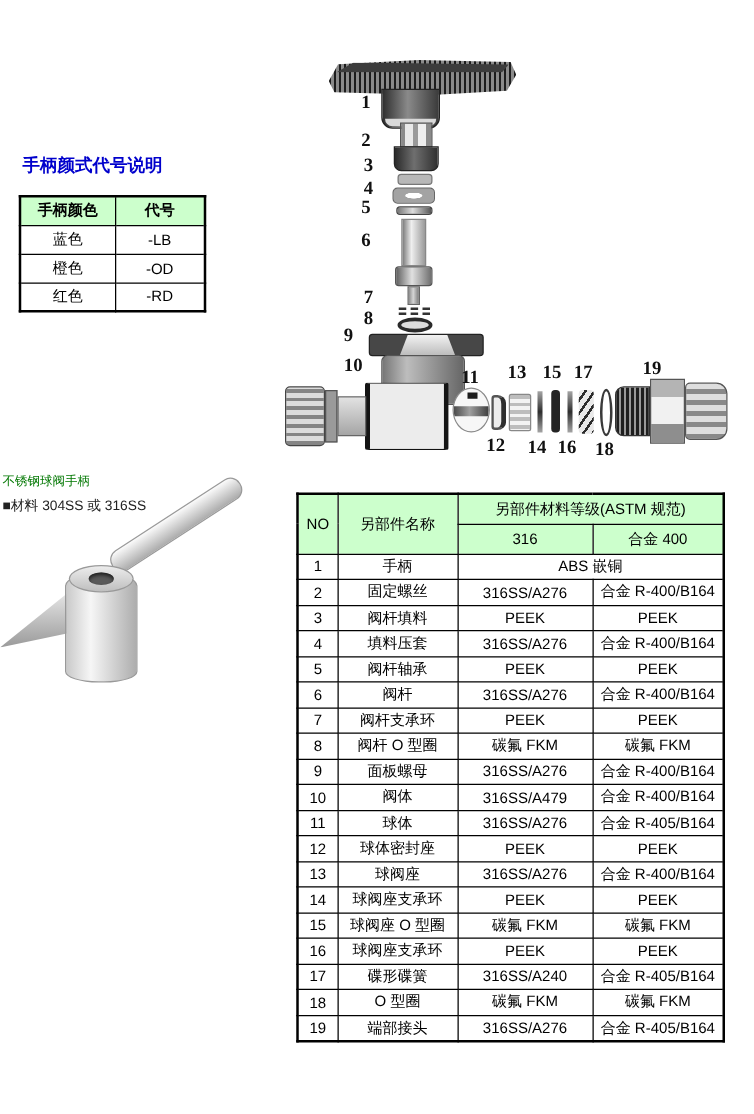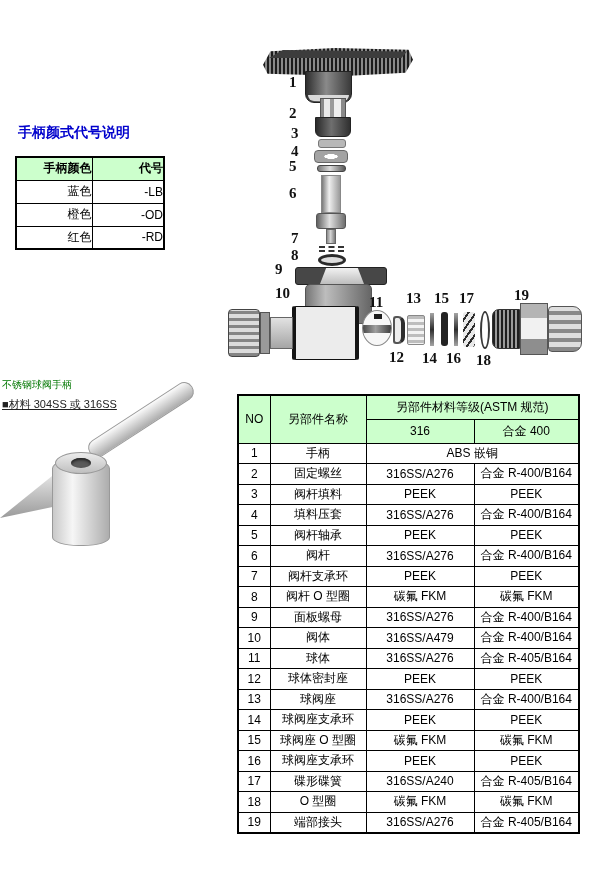--- a/index.html
+++ b/index.html
@@ -20,21 +20,21 @@
   .h-structure { top:31px; font-size:13px; }
   .h-handlecode { top:124px; font-size:14px; }
 
   
   .color-table {
     position:absolute; left:15px; top:156px; width:148px;
     border-collapse:collapse; table-layout:fixed; font-size:12px;
     border:2px solid #000;
   }
   .color-table th, .color-table td {
-    border:1px solid #000; text-align:right; height:23px; padding:0;
+    border:1px solid #000; text-align:center; height:23px; padding:0;
   }
   .color-table th { background:#ccffcc; font-weight:bold; }
   .color-table col.c1 { width:76px; }
   .color-table col.c2 { width:72px; }
 
   
   .parts-table {
     position:absolute; left:237px; top:394px; width:341px;
     border-collapse:collapse; table-layout:fixed; font-size:12px;
     border:2px solid #000;
@@ -139,21 +139,21 @@
     background:linear-gradient(180deg,#b4b4b4 0 28%,#f1f1f1 28% 70%,#8e8e8e 70%);
     border:1px solid #555; }
   .p19-nut { left:323px; top:261px; width:34px; height:46px;
     background:repeating-linear-gradient(0deg,#898989 0 4px,#dedede 4px 9px);
     border:1px solid #555; border-radius:4px 9px 9px 4px; }
 
   
   .handle-fig { position:absolute; left:0; top:370px; width:230px; height:190px; }
   .handle-fig * { position:absolute; }
   .fig-caption { left:2px; top:8px; font-size:10px; font-weight:normal; color:#007700; }
-  .fig-note { left:2px; top:27px; font-size:11px; color:#222;text-decoration:underline; }
+  .fig-note { left:2px; top:27px; font-size:11px; color:#222; }
   .hf-lever { left:95px; top:72px; width:122px; height:19px;
     transform:rotate(-33deg); transform-origin:0 100%;
     background:linear-gradient(180deg,#fbfbfb,#ababab); border:1px solid #9a9a9a;
     border-radius:9px; }
   .hf-cone { left:0px; top:98px; width:62px; height:50px;
     background:linear-gradient(180deg,#f0f0f0,#9a9a9a);
     clip-path:polygon(0 100%,100% 0,100% 74%); }
   .hf-hub { left:52px; top:88px; width:58px; height:88px;
     background:linear-gradient(90deg,#c9c9c9,#f6f6f6 35%,#adadad);
     border:1px solid #999; border-radius:48% 48% 46% 46% / 12% 12% 10% 10%; }

